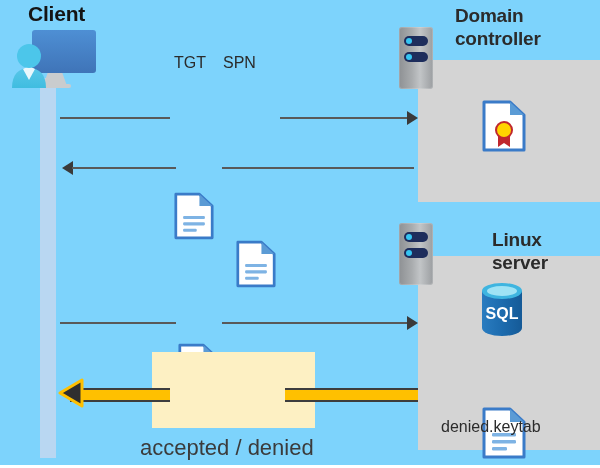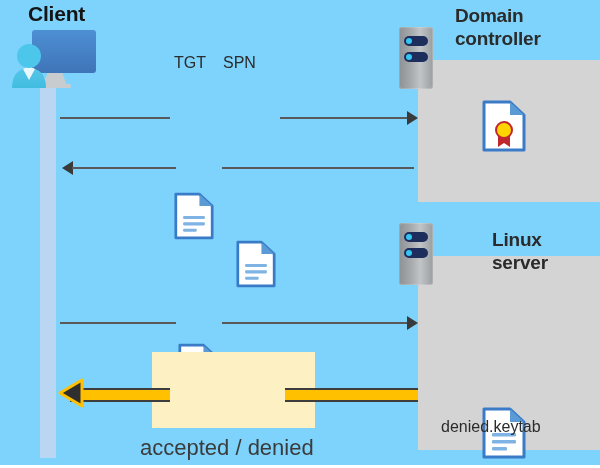--- a/index.html
+++ b/index.html
@@ -172,20 +172,35 @@
   </div>
 
   <div class="abs" style="left:399px; top:223px;">
     <div class="server-icon" style="position:relative;">
       <div class="server-bar" style="top:9px;"></div>
       <div class="server-bar" style="top:25px;"></div>
     </div>
   </div>
   <div class="abs panel-title" style="left:452px; top:228px;margin-left:40px;">Linux server</div>
 
+  <div class="abs" style="left:476px; top:281px;">
+    <svg width="52" height="58" viewBox="0 0 52 58">
+      <defs>
+        <linearGradient id="cyl" x1="0" y1="0" x2="1" y2="0">
+          <stop offset="0%" stop-color="#2a7cc0"></stop>
+          <stop offset="50%" stop-color="#1c6bae"></stop>
+          <stop offset="100%" stop-color="#155a97"></stop>
+        </linearGradient>
+      </defs>
+      <path d="M6 10 H46 V47 A20 8 0 0 1 6 47 Z" fill="url(#cyl)"></path>
+      <ellipse cx="26" cy="10" rx="20" ry="8" fill="#3fb5e0"></ellipse>
+      <ellipse cx="26" cy="10" rx="15" ry="5" fill="#9fe3f5"></ellipse>
+      <text x="26" y="38" font-family="Liberation Sans, sans-serif" font-size="16" font-weight="bold" fill="#ffffff" text-anchor="middle">SQL</text>
+    </svg>
+  </div>
 
   <div class="abs doc" style="left:482px; top:355px;">
     <svg width="44" height="52" viewBox="0 0 44 52">
       <path d="M2 2 H28 L42 15 V50 H2 Z" fill="#ffffff" stroke="#3a7bc8" stroke-width="3" stroke-linejoin="round"></path>
       <path d="M28 2 L42 15 H28 Z" fill="#5b9bd5"></path>
       <rect x="10" y="26" width="24" height="3.4" rx="1.2" fill="#7eb3e4"></rect>
       <rect x="10" y="33" width="24" height="3.4" rx="1.2" fill="#7eb3e4"></rect>
       <rect x="10" y="40" width="15" height="3.4" rx="1.2" fill="#7eb3e4"></rect>
     </svg>
   </div>

